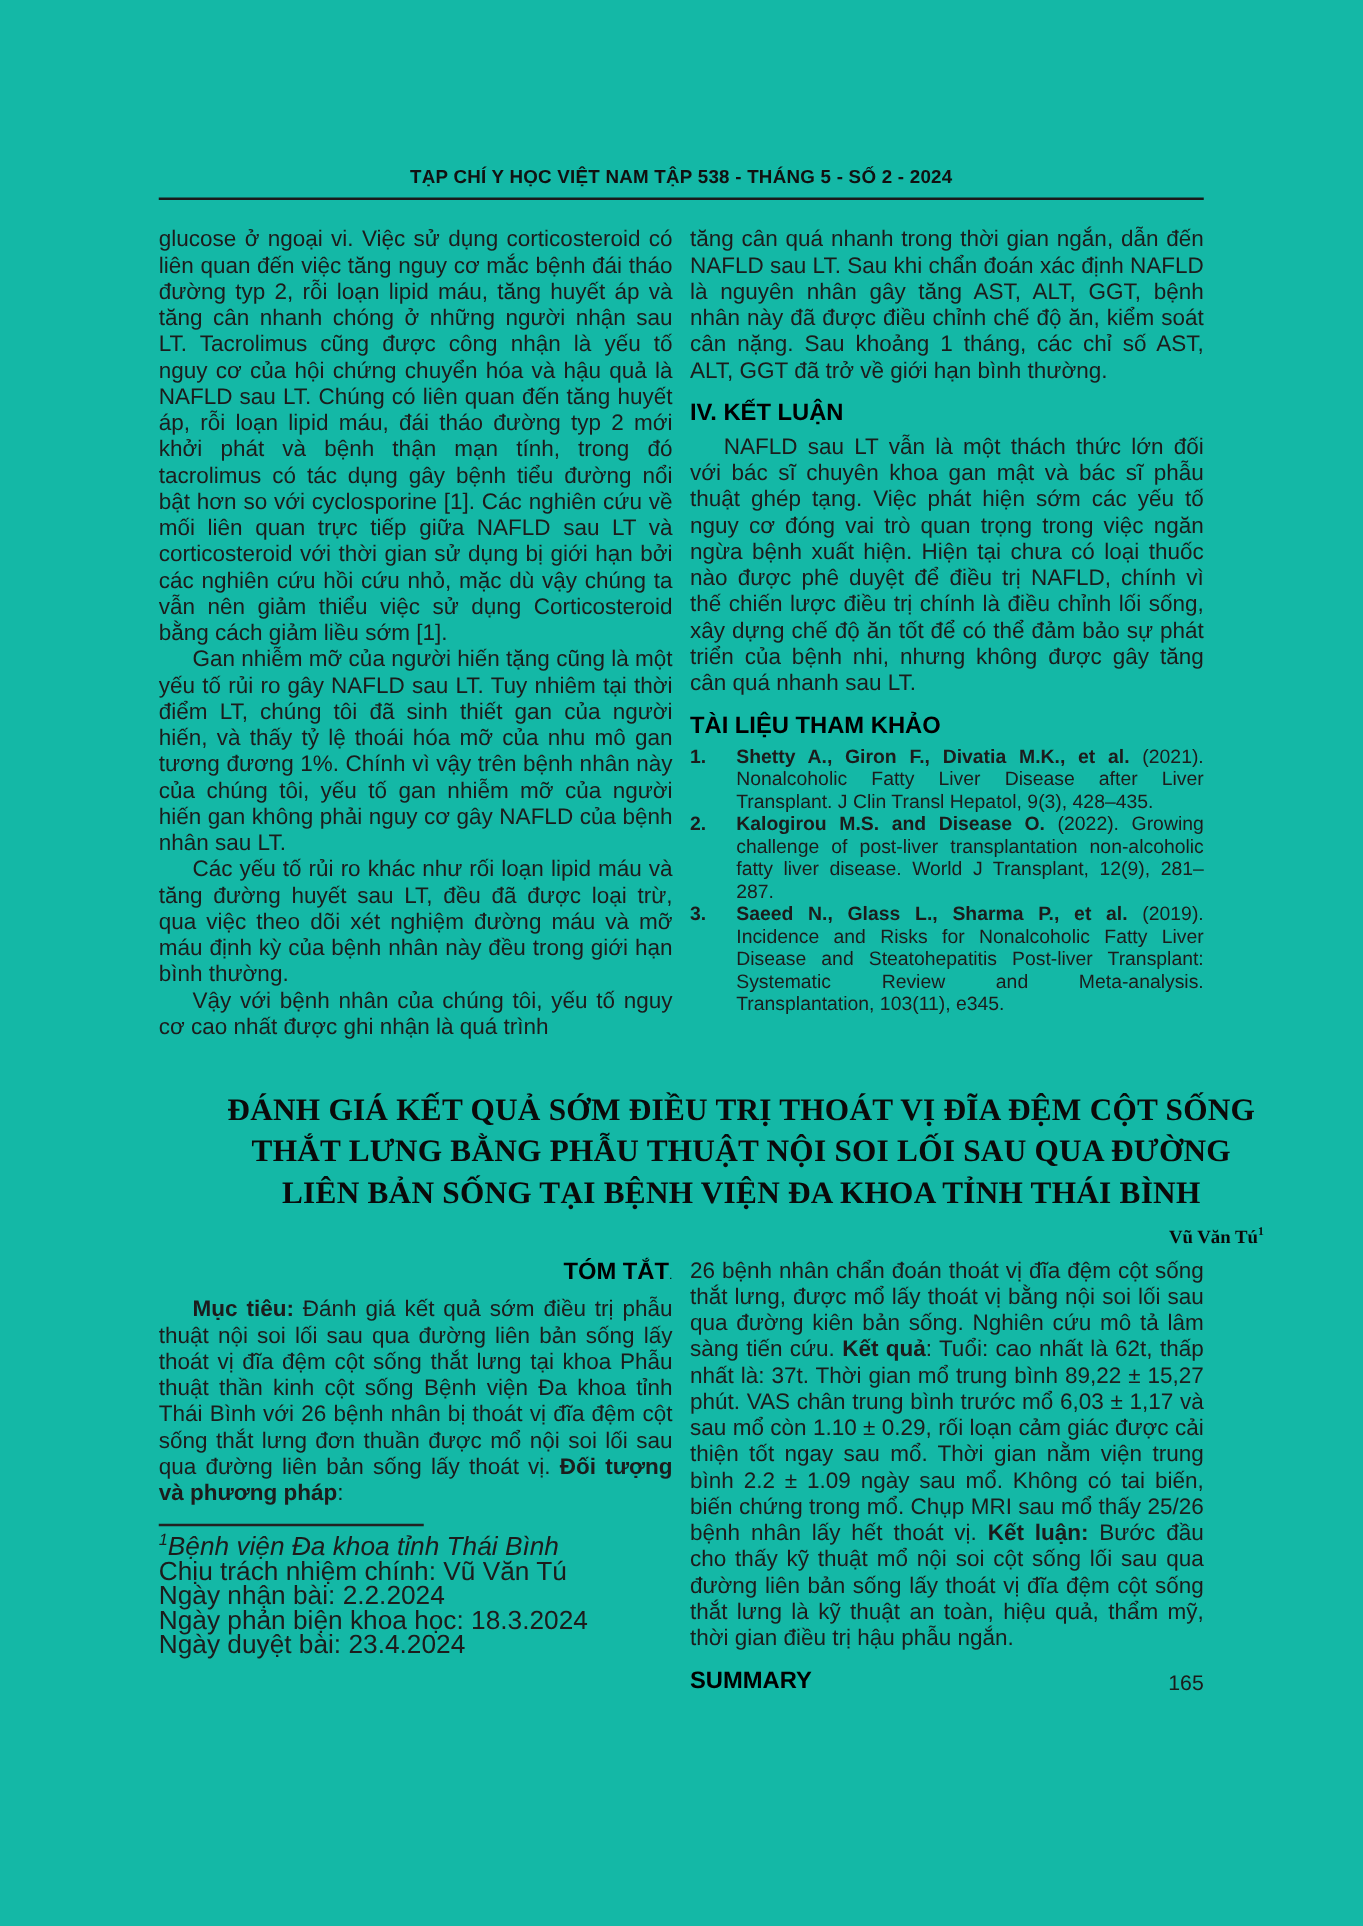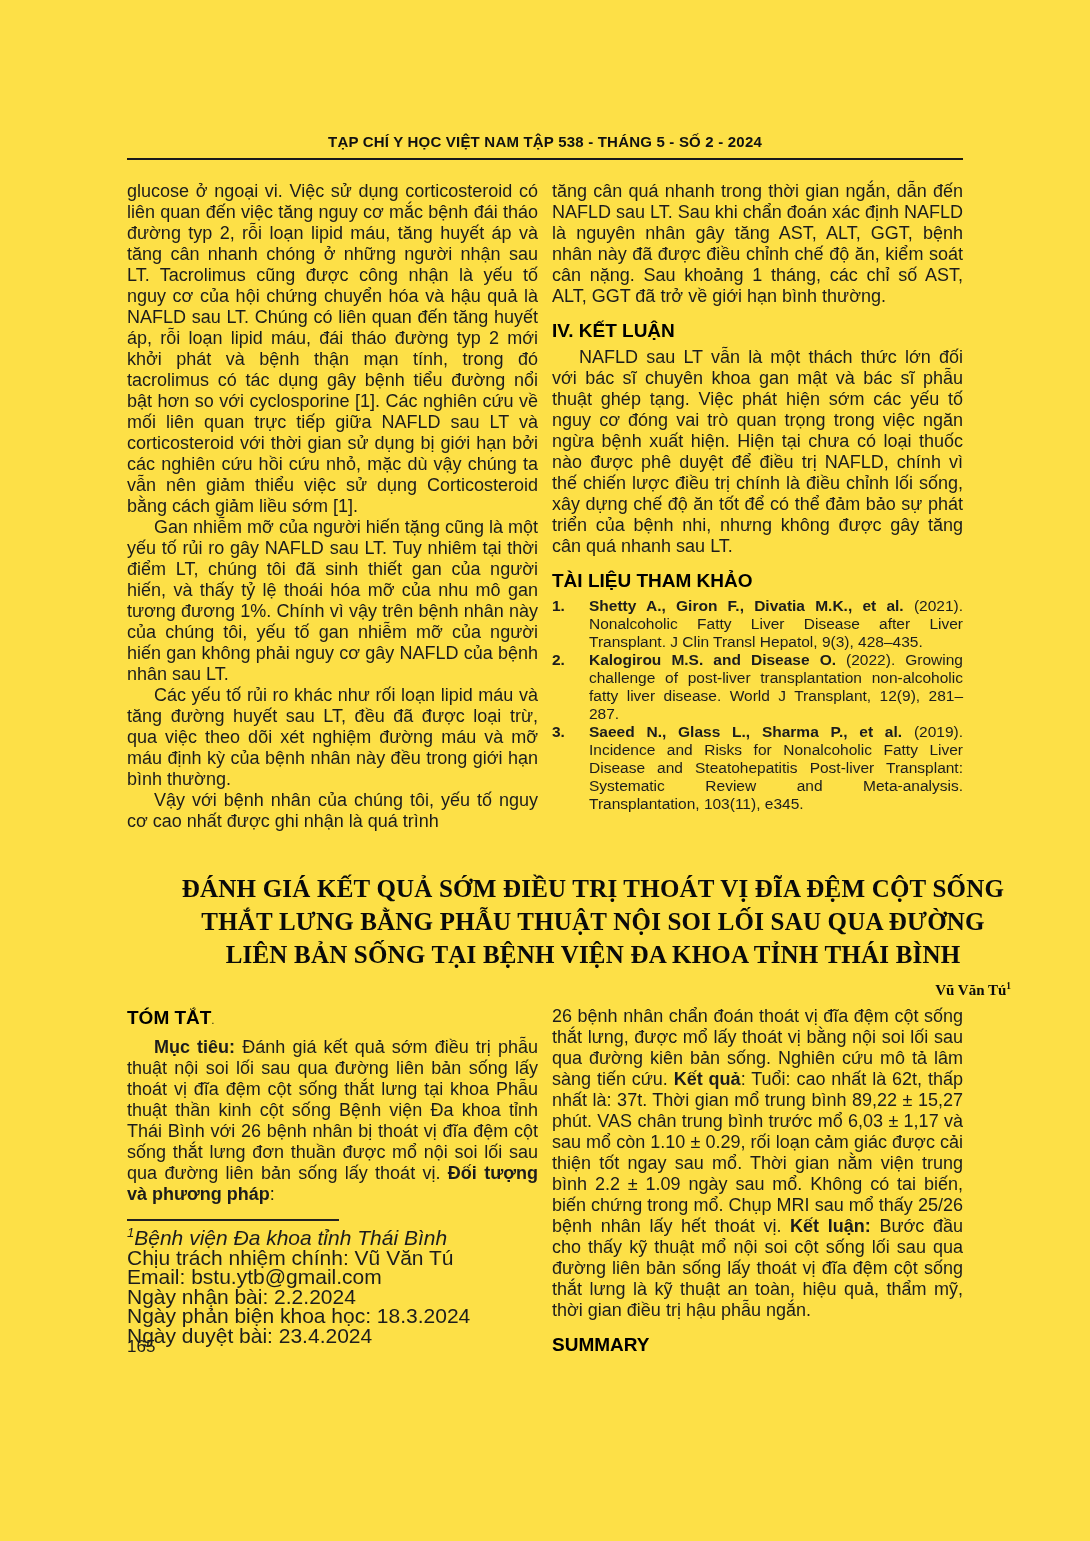--- a/index.html
+++ b/index.html
@@ -1,19 +1,19 @@
 <!DOCTYPE html>
 <html><head>
 <meta charset="utf-8">
 <style>
   html,body{margin:0;padding:0;background:#9a9a9a;}
   .page{
     position:relative;
     width:1090px;height:1541px;
-    background:#fde047;
+    background:#14b8a6;
     font-family:"Liberation Sans","DejaVu Sans",sans-serif;
     color:#1c1c1c;
     overflow:hidden;
   }
   .header{
     position:absolute;top:133px;left:127px;width:836px;
     text-align:center;
     font-weight:bold;font-size:15px;letter-spacing:.2px;
     border-bottom:2.5px solid #1a1a1a;
     padding-bottom:8px;
@@ -28,21 +28,21 @@
     font-size:18px;line-height:21px;
     text-align:justify;
     text-indent:27px;
   }
   .no-indent{text-indent:0;}
   .sec-heading{
     font-size:19px;font-weight:bold;color:#000;
     margin:12px 0 5px 0;line-height:23px;
     text-align:left;
   }
-  .sec-heading.first{margin-top:0;}
+  .sec-heading.first{margin-top:0;text-align:right;}
   .tiny-dot{font-size:10px;font-weight:normal;}
   .ref-list{margin-top:2px;}
   .ref{
     display:flex;
     font-size:15.5px;line-height:18px;
     text-align:justify;
   }
   .ref-num{flex:0 0 37px;font-weight:bold;}
   .ref-text{flex:1;}
   .title-block{position:absolute;top:872px;left:127px;width:836px;margin-left:48px;}
@@ -63,21 +63,21 @@
   }
   sup{font-size:62%;line-height:0;}
   .footnote{margin-top:14px;font-size:21px;line-height:19.5px;}
   .footnote-rule{
     width:212px;border-top:2px solid #222;
     margin-bottom:7px;
   }
   .fn-line{margin:0;}
   .page-number{
     position:absolute;top:1337px;left:127px;width:836px;
-    text-align:left;font-size:17px;color:#1c1c1c;
+    text-align:right;font-size:17px;color:#1c1c1c;
   }
 </style>
 </head>
 <body>
 
 <div class="page">
 
   <div class="header">
     <span>TẠP CHÍ Y HỌC VIỆT NAM TẬP 538 - THÁNG 5 - SỐ 2 - 2024</span>
   </div>
@@ -123,21 +123,20 @@
   <div class="cols cols2">
     <div class="col">
       <div class="sec-heading first">
         <span>TÓM TẮT</span><span class="tiny-dot">.</span>
       </div>
       <p class="body-p"><span style="font-weight: bold;">Mục tiêu: </span><span>Đánh giá kết quả sớm điều trị phẫu thuật nội soi lối sau qua đường liên bản sống lấy thoát vị đĩa đệm cột sống thắt lưng tại khoa Phẫu thuật thần kinh cột sống Bệnh viện Đa khoa tỉnh Thái Bình với 26 bệnh nhân bị thoát vị đĩa đệm cột sống thắt lưng đơn thuần được mổ nội soi lối sau qua đường liên bản sống lấy thoát vị. </span><span style="font-weight: bold;">Đối tượng và phương pháp</span><span>:</span></p>
       <div class="footnote">
         <div class="footnote-rule"></div>
         <div class="fn-line"><span style="font-style: italic;"><sup>1</sup></span><span style="font-style: italic;">Bệnh viện Đa khoa tỉnh Thái Bình</span></div>
         <div class="fn-line">Chịu trách nhiệm chính: Vũ Văn Tú</div>
-        <div class="fn-line">Email: bstu.ytb@gmail.com</div>
         <div class="fn-line">Ngày nhận bài: 2.2.2024</div>
         <div class="fn-line">Ngày phản biện khoa học: 18.3.2024</div>
         <div class="fn-line">Ngày duyệt bài: 23.4.2024</div>
       </div>
     </div>
     <div class="col">
       <p class="body-p no-indent"><span>26 bệnh nhân chẩn đoán thoát vị đĩa đệm cột sống thắt lưng, được mổ lấy thoát vị bằng nội soi lối sau qua đường kiên bản sống. Nghiên cứu mô tả lâm sàng tiến cứu. </span><span style="font-weight: bold;">Kết quả</span><span>: Tuổi: cao nhất là 62t, thấp nhất là: 37t. Thời gian mổ trung bình 89,22 ± 15,27 phút. VAS chân trung bình trước mổ 6,03 ± 1,17 và sau mổ còn 1.10 ± 0.29, rối loạn cảm giác được cải thiện tốt ngay sau mổ. Thời gian nằm viện trung bình 2.2 ± 1.09 ngày sau mổ. Không có tai biến, biến chứng trong mổ. Chụp MRI sau mổ thấy 25/26 bệnh nhân lấy hết thoát vị. </span><span style="font-weight: bold;">Kết luận:</span><span> Bước đầu cho thấy kỹ thuật mổ nội soi cột sống lối sau qua đường liên bản sống lấy thoát vị đĩa đệm cột sống thắt lưng là kỹ thuật an toàn, hiệu quả, thẩm mỹ, thời gian điều trị hậu phẫu ngắn.</span></p>
       <div class="sec-heading">SUMMARY</div>
     </div>
   </div>

